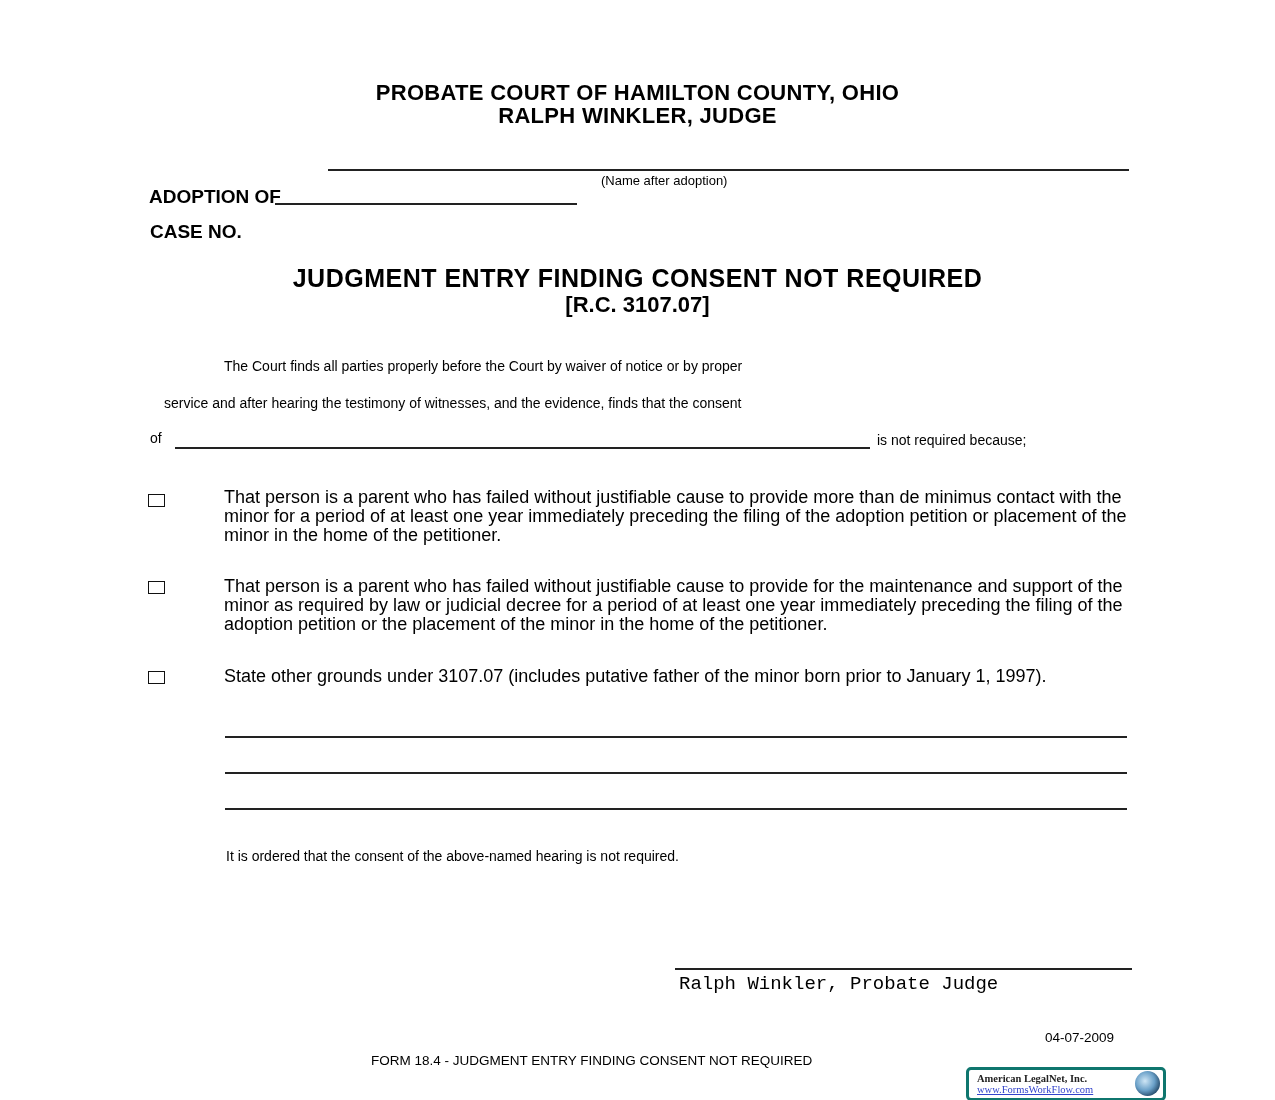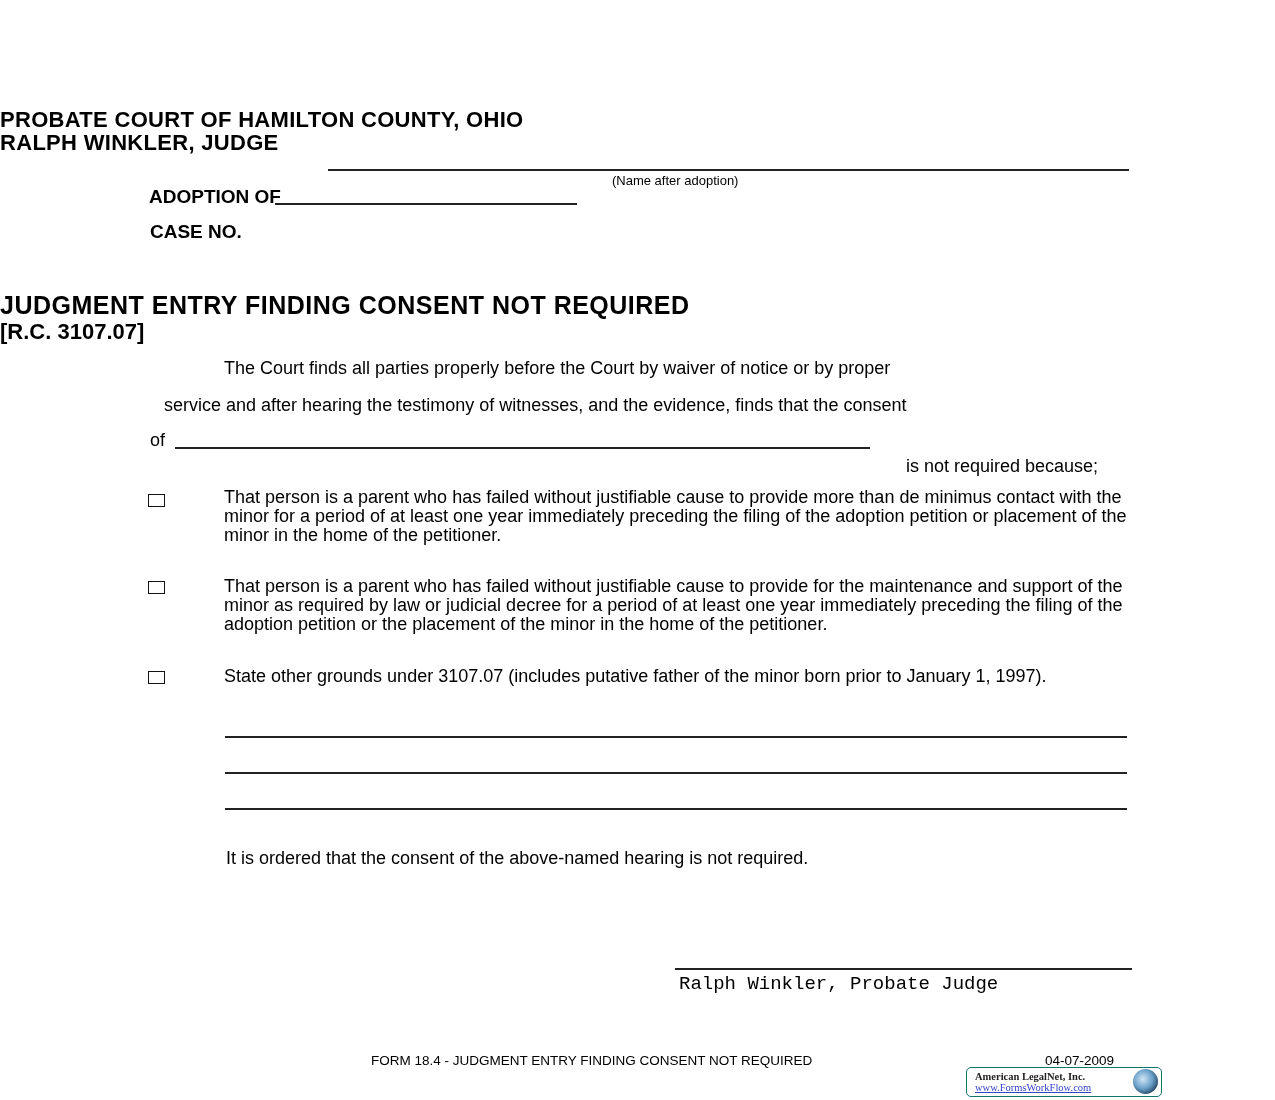--- a/index.html
+++ b/index.html
@@ -1,33 +1,33 @@
 <!DOCTYPE html>
 <html><head>
 <meta charset="utf-8">
 <style>
   html, body { margin: 0; padding: 0; background: #ffffff; }
   body { width: 1275px; height: 1100px; position: relative; overflow: hidden;
          font-family: "Liberation Sans", sans-serif; color: #000; }
   .abs { position: absolute; }
-  .center { left: 0; width: 1275px; text-align: left; margin-top: 27px; }
+  .center { left: 0; width: 1275px; text-align: center; }
   .court-title { top: 80px; font-size: 22px; font-weight: bold; letter-spacing: 0.3px; }
   .judge-title { top: 103px; font-size: 22px; font-weight: bold; letter-spacing: 0.3px; }
   .field-label { font-size: 19px; font-weight: bold; margin-top: 35px; }
   .line { position: absolute; height: 0; border-top: 2px solid #222; }
-  .name-hint { font-size: 13px; margin-left: 11px; }
+  .name-hint { font-size: 13px; }
   .doc-title { top: 264px; font-size: 25px; font-weight: bold; letter-spacing: 0.5px; }
   .doc-sub { top: 292px; font-size: 22px; font-weight: bold; }
-  .para { font-size: 18px; white-space: nowrap; }
+  .para { font-size: 14px; white-space: nowrap; }
   .checkbox { position: absolute; width: 15px; height: 11px; border: 1.5px solid #111; }
   .option-text { position: absolute; left: 224px; width: 920px; font-size: 18px; line-height: 19px; }
   .sig-name { font-size: 19px; }
   .footer-text { font-size: 13.5px; }
   .logo-box { position: absolute; left: 966px; top: 1067px; width: 194px; height: 28px;
-              border: 1px solid #0f766e; border-radius: 5px; background: #fff; }
+              border: 3px solid #0f766e; border-radius: 5px; background: #fff; }
   .logo-name { position: absolute; left: 8px; top: 3px; font-family: "Liberation Serif", serif;
                font-weight: bold; font-size: 10.5px; color: #222; }
   .logo-url { position: absolute; left: 8px; top: 14px; font-family: "Liberation Serif", serif;
               font-size: 10.5px; color: #3344cc; text-decoration: underline; }
   .globe { position: absolute; right: 3px; top: 1px; width: 25px; height: 25px; border-radius: 50%;
            background: radial-gradient(circle at 40% 40%, #cfe6f5 0%, #6aa0c8 45%, #1c3e5c 80%); }
 </style>
 </head>
 <body>
 
@@ -41,40 +41,40 @@
 <div class="abs field-label" style="left:150px; top:186px;">CASE NO.</div>
 <div class="line" style="left:275px; top:203px; width:302px;"></div>
 
 <div class="abs center doc-title">JUDGMENT ENTRY FINDING CONSENT NOT REQUIRED</div>
 <div class="abs center doc-sub">[R.C. 3107.07]</div>
 
 <div class="abs para" style="left:224px; top:358px;">The Court finds all parties properly before the Court by waiver of notice or by proper</div>
 <div class="abs para" style="left:164px; top:395px;">service and after hearing the testimony of witnesses, and the evidence, finds that the consent</div>
 <div class="abs para" style="left:150px; top:430px;">of</div>
 <div class="line" style="left:175px; top:447px; width:695px;"></div>
-<div class="abs para" style="left:877px; top:456px;margin-left:29px;">is not required because;</div>
+<div class="abs para" style="left:877px; top:432px;">is not required because;</div>
 
 <div class="checkbox" style="left:148px; top:494px;"></div>
 <div class="option-text" style="top:488px;">That person is a parent who has failed without justifiable cause to provide more than de minimus contact with the minor for a period of at least one year immediately preceding the filing of the adoption petition or placement of the minor in the home of the petitioner.</div>
 
 <div class="checkbox" style="left:148px; top:581px;"></div>
 <div class="option-text" style="top:577px;">That person is a parent who has failed without justifiable cause to provide for the maintenance and support of the minor as required by law or judicial decree for a period of at least one year immediately preceding the filing of the adoption petition or the placement of the minor in the home of the petitioner.</div>
 
 <div class="checkbox" style="left:148px; top:671px;"></div>
 <div class="option-text" style="top:667px;">State other grounds under 3107.07 (includes putative father of the minor born prior to January 1, 1997).</div>
 
 <div class="line" style="left:225px; top:736px; width:902px;"></div>
 <div class="line" style="left:225px; top:772px; width:902px;"></div>
 <div class="line" style="left:225px; top:808px; width:902px;"></div>
 
 <div class="abs para" style="left:226px; top:848px;">It is ordered that the consent of the above-named hearing is not required.</div>
 
 <div class="line" style="left:675px; top:968px; width:457px;"></div>
 <div class="abs sig-name" style="left:679px; top:973px;font-family:Liberation Mono, monospace;">Ralph Winkler, Probate Judge</div>
 
 <div class="abs footer-text" style="left:371px; top:1053px;">FORM 18.4 - JUDGMENT ENTRY FINDING CONSENT NOT REQUIRED</div>
-<div class="abs footer-text" style="left:1045px; top:1053px;">04-07-2009</div>
+<div class="abs footer-text" style="left:1045px; top:1030px;">04-07-2009</div>
 
 <div class="logo-box">
   <div class="logo-name">American LegalNet, Inc.</div>
   <div class="logo-url">www.FormsWorkFlow.com</div>
   <div class="globe"></div>
 </div>
 
 </body></html>

